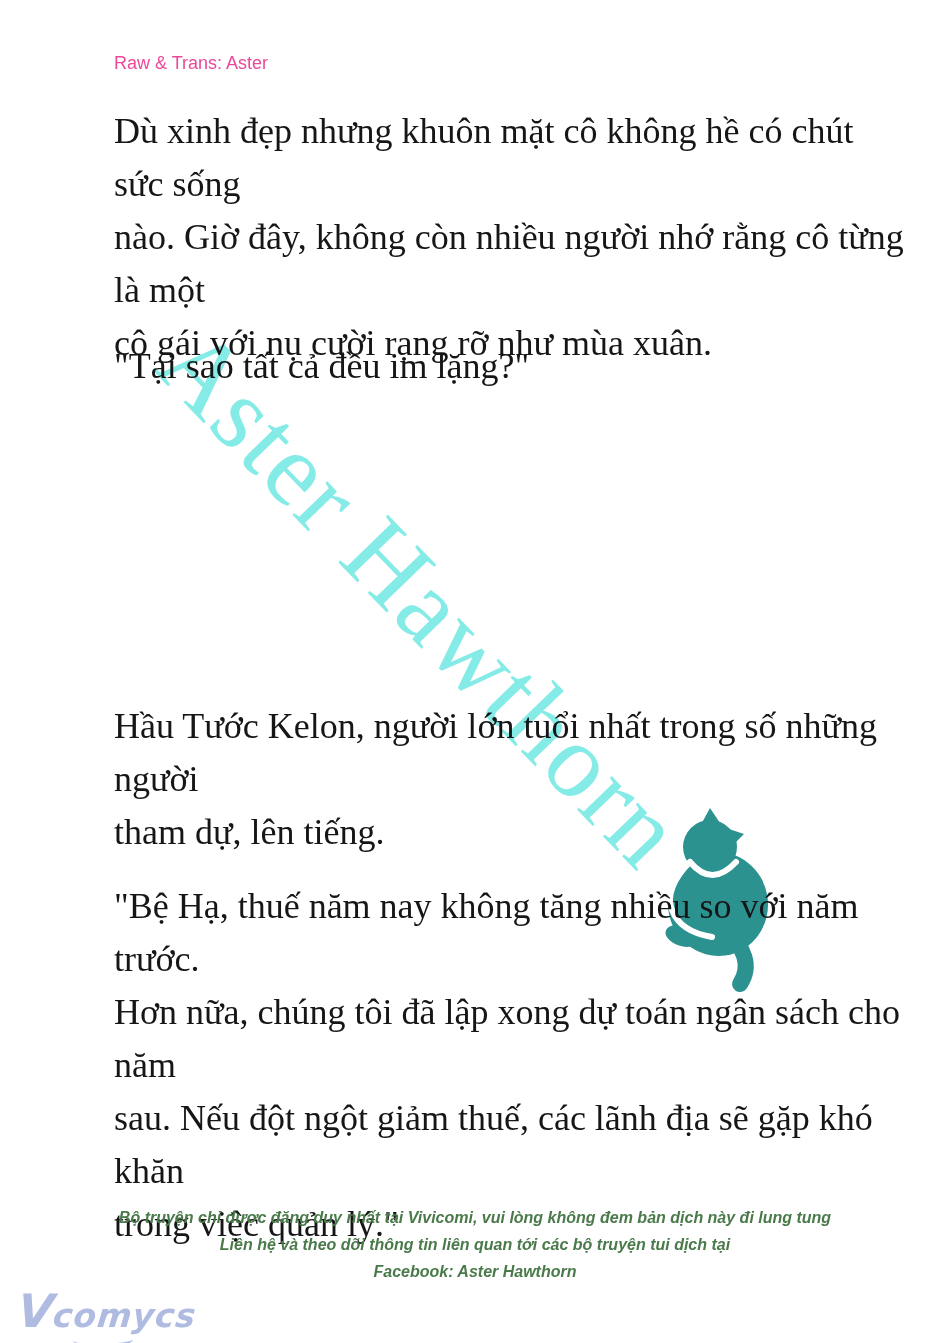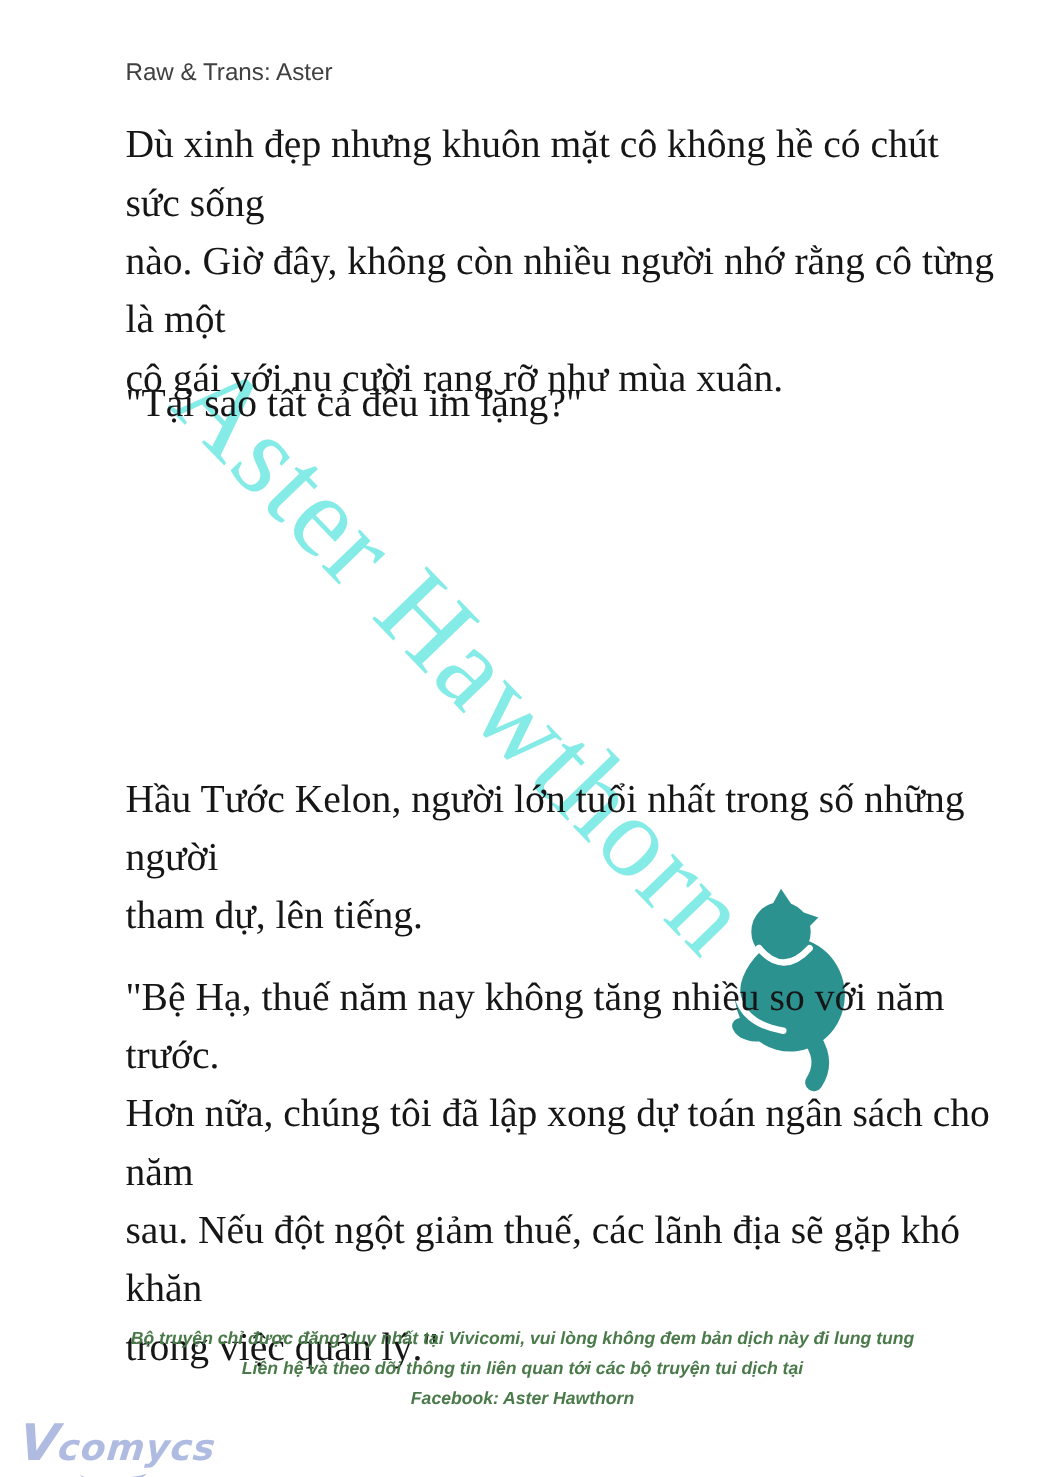--- a/index.html
+++ b/index.html
@@ -28,22 +28,22 @@
     position:absolute;
     left:656px;top:804px;
     width:122px;height:192px;
   }
   
   .text-layer{position:absolute;inset:0;z-index:2;}
   .doc-header{
     position:absolute;
     left:114px;top:53px;
     font-family:"Liberation Sans", sans-serif;
-    font-size:22px;
-    color:#404040;
+    font-size:18px;
+    color:#ec4899;
     white-space:nowrap;
   }
   .para{
     position:absolute;
     left:114px;
     width:790px;
     margin:0;
     font-size:36px;
     line-height:53px;
     color:#161616;

